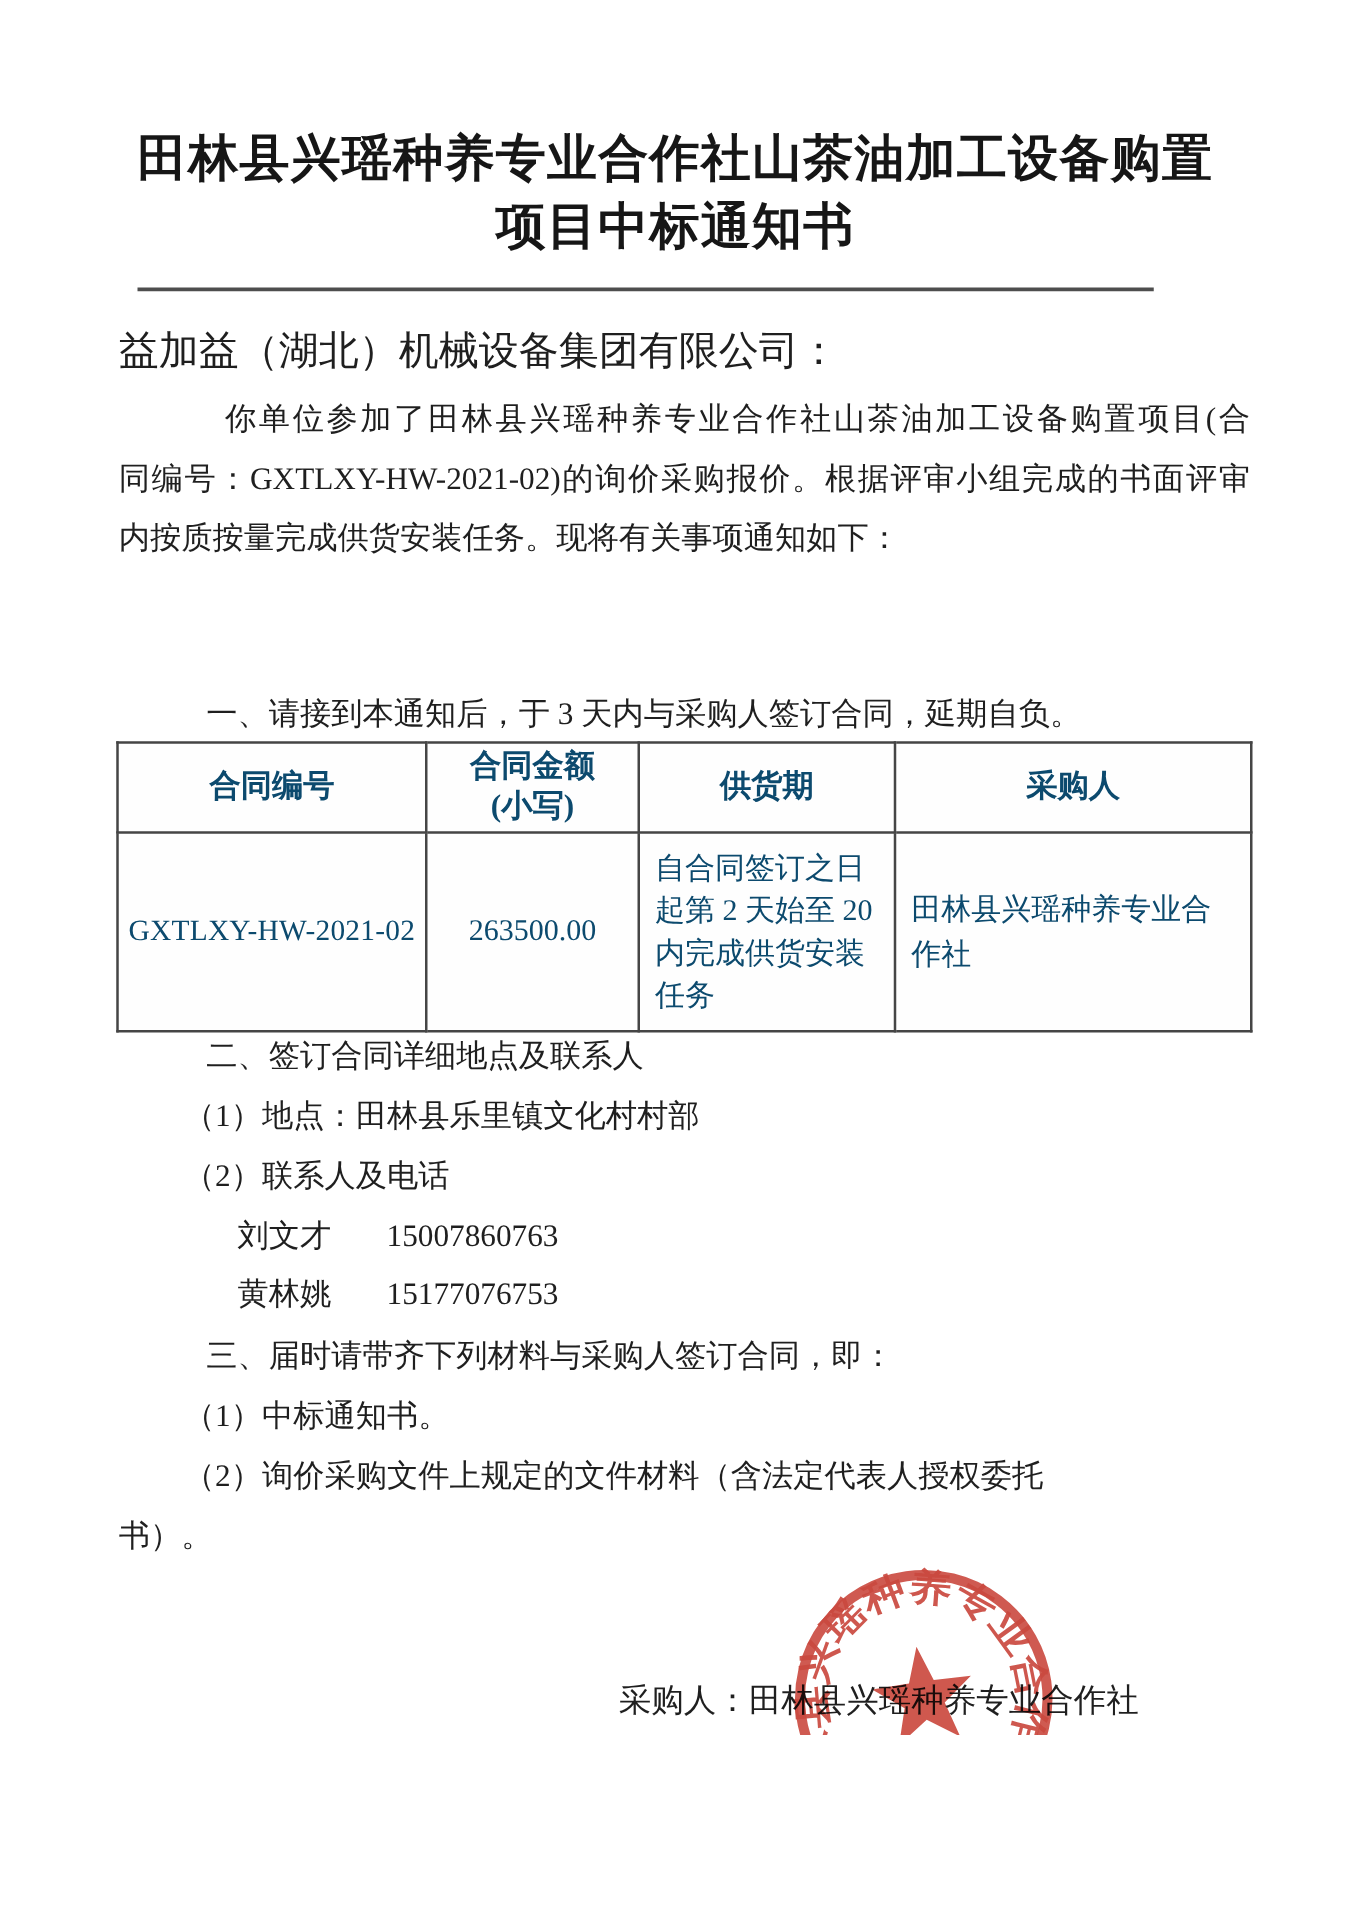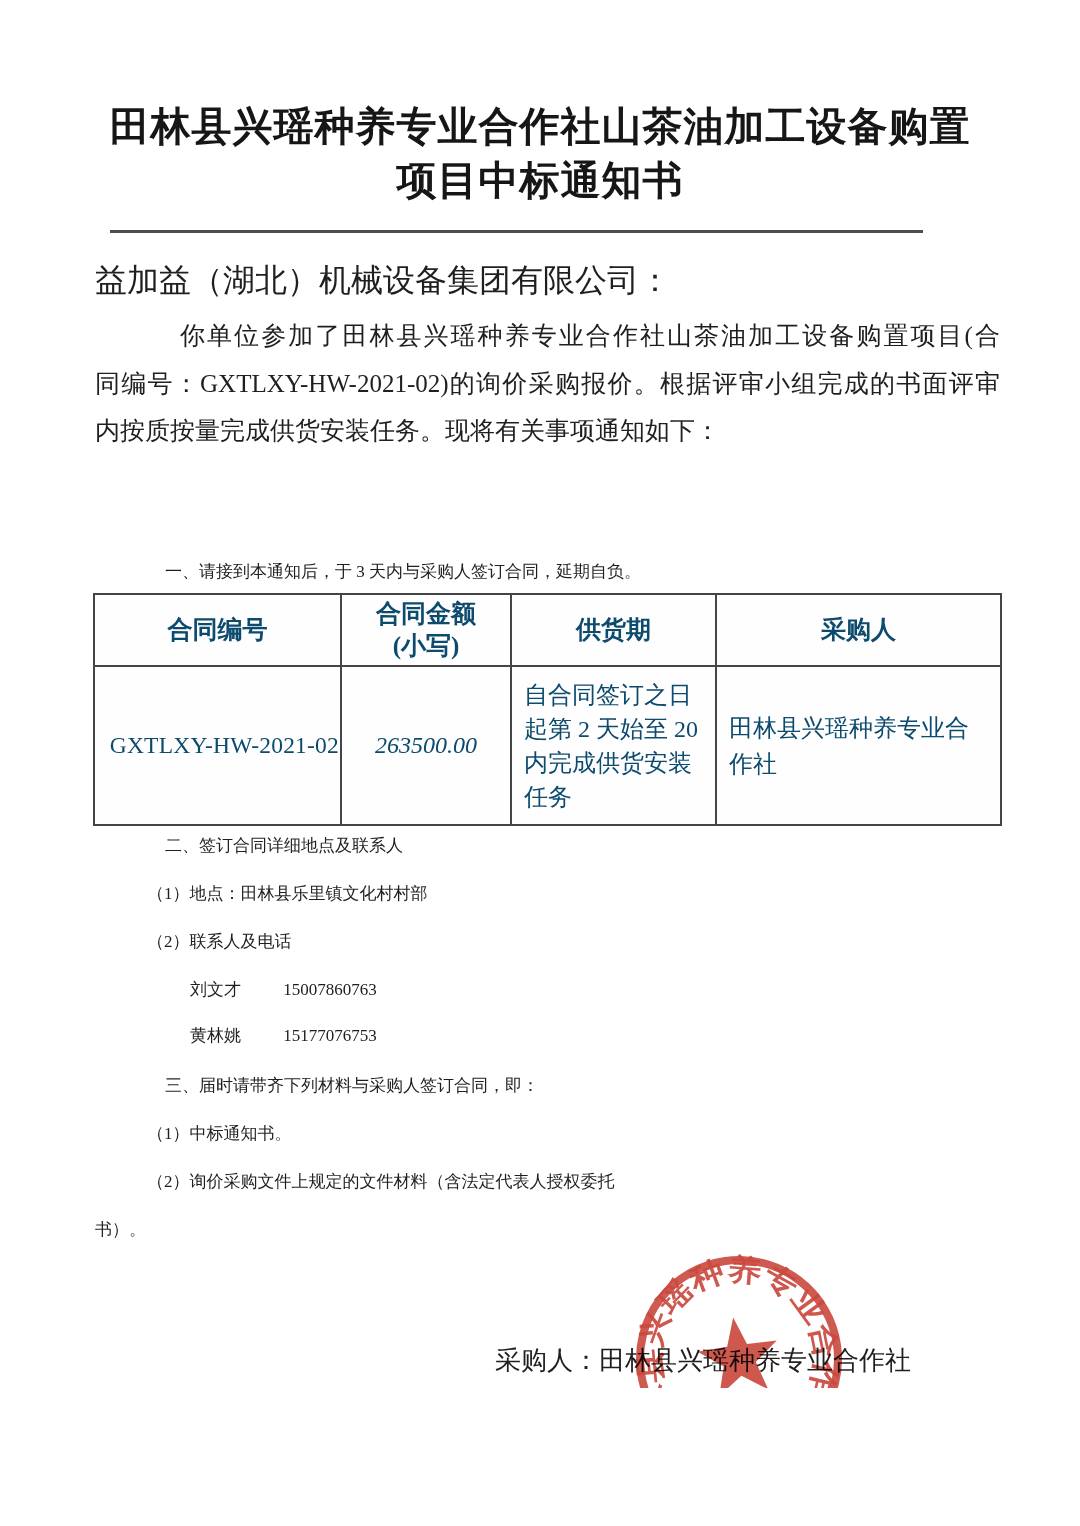--- a/index.html
+++ b/index.html
@@ -26,43 +26,43 @@
   }
   .para {
     position: absolute; top: 312px; left: 95px; width: 905px;
     font-size: 25px; line-height: 47.5px;
   }
   .para .ln { text-align: justify; }
   .para .jl { text-align-last: justify; }
   .para .ind { text-indent: 85px; }
   .textline {
     position: absolute; left: 95px; width: 905px;
-    font-size: 17px; line-height: 47px;
+    font-size: 25px; line-height: 47px;
   }
   .ind-sec  { text-indent: 70px; }
   .ind-item { text-indent: 52px; }
   .contact-name { display: inline-block; margin-left: 95px; }
   .contact-phone { display: inline-block; margin-left: 38px;
     font-family: "Liberation Serif", "DejaVu Serif", serif; }
   table.contract {
     position: absolute; top: 593px; left: 93px;
     width: 907px; border-collapse: collapse; table-layout: fixed;
     font-size: 24px; color: #0c4a6e;
   }
   table.contract th, table.contract td {
     border: 2px solid #454545; background: #fefefe;
   }
   table.contract th {
     height: 66px; font-size: 25px; font-weight: bold;
     text-align: center; vertical-align: middle;
     white-space: pre-line; line-height: 32px; padding: 2px 4px;
   }
   table.contract td { height: 145px; vertical-align: middle; }
-  td.c-no     { text-align: right; font-size: 23.5px; letter-spacing: .2px; }
-  td.c-amt    { text-align: center; font-style: italic; }
+  td.c-no     { text-align: center; font-size: 23.5px; letter-spacing: .2px; }
+  td.c-amt    { text-align: center; }
   td.c-period { text-align: left; padding: 6px 8px 6px 12px; line-height: 34px; }
   td.c-buyer  { text-align: left; padding: 0 10px 0 12px; line-height: 36px; }
   .sig-line {
     position: absolute; top: 1342px; left: 495px;
     font-size: 26px; line-height: 38px; z-index: 2;
   }
   .date-line {
     position: absolute; top: 1408px; left: 640px;
     font-size: 26px; line-height: 38px; z-index: 2;
   }

